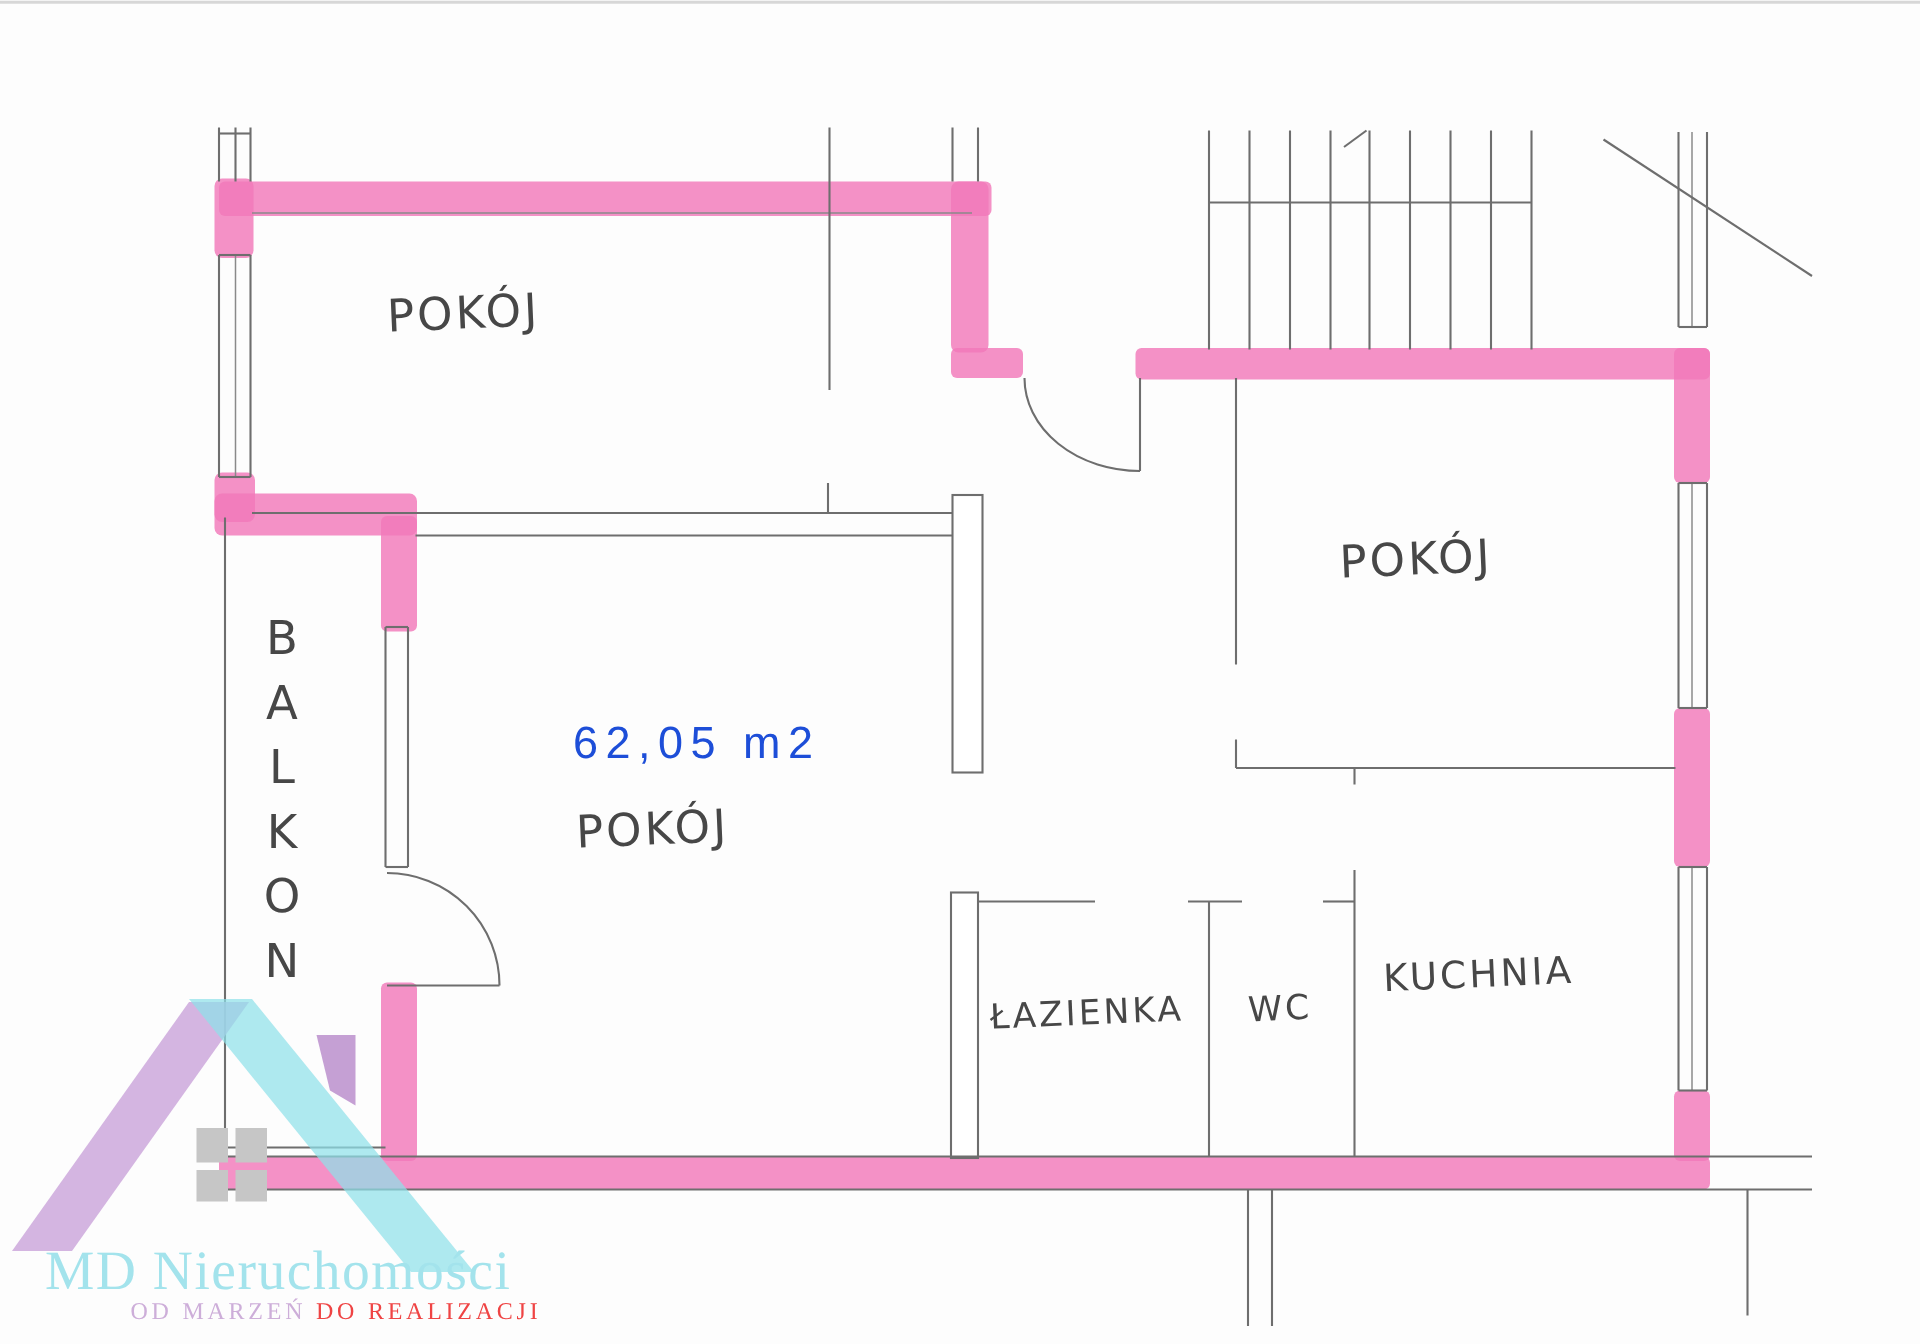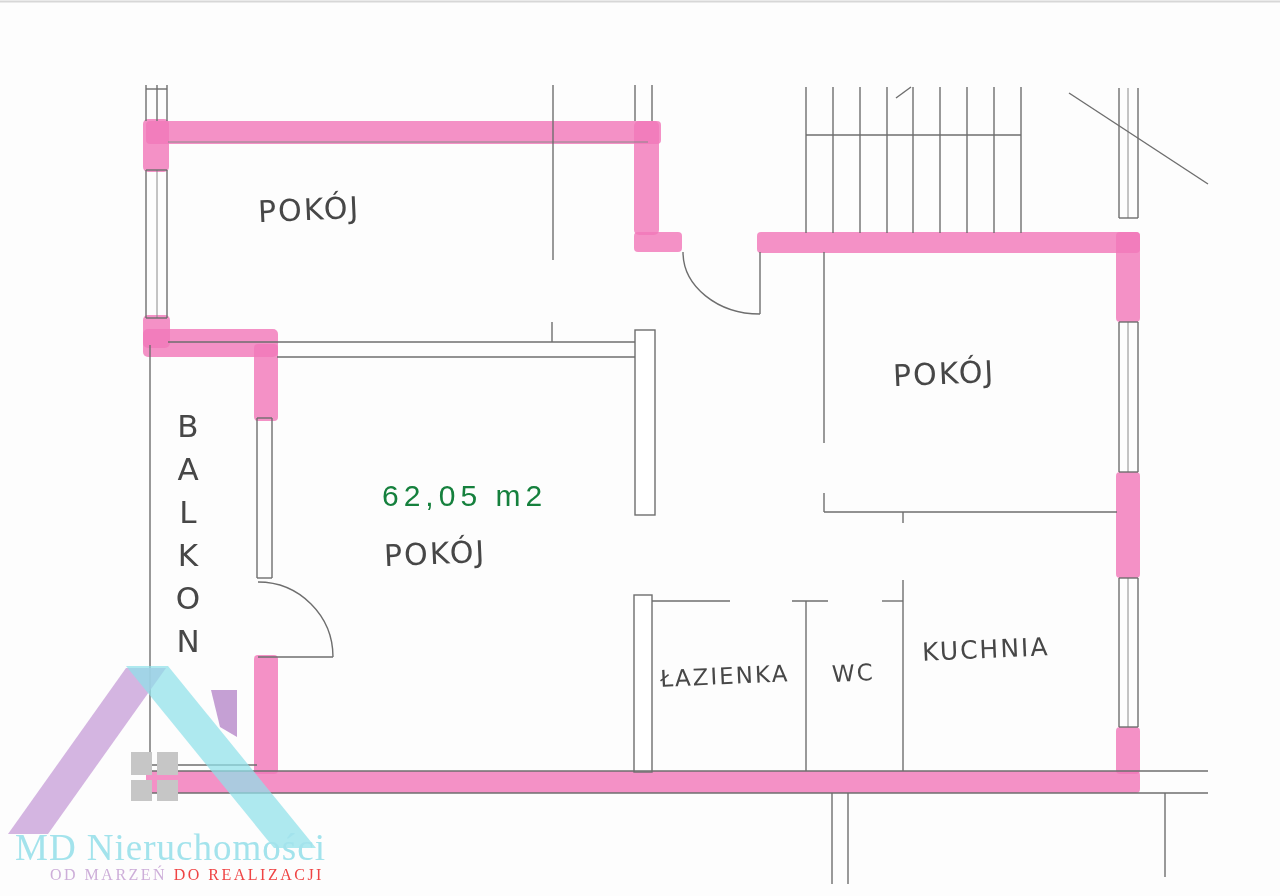--- a/index.html
+++ b/index.html
@@ -5,29 +5,29 @@
   html,body{margin:0;padding:0;background:#ffffff;}
   #page{position:relative;width:1280px;height:896px;background:#fdfdfd;overflow:hidden;
         font-family:"Liberation Sans",sans-serif;}
   svg{position:absolute;left:0;top:0;}
   .thin{stroke:#6e6e6e;stroke-width:1.4;fill:none;}
   .hair{stroke:#8a8a8a;stroke-width:1;fill:none;}
   .pink{fill:#f279ba;opacity:.82;}
   .hollow{fill:#ffffff;stroke:#6e6e6e;stroke-width:1.4;}
   .room-label{position:absolute;font-family:"DejaVu Sans",sans-serif;color:#474747;
               letter-spacing:2px;white-space:nowrap;transform:rotate(-2.5deg);font-weight:500;}
-  .area-label{position:absolute;font-family:"Liberation Sans",sans-serif;color:#15803d;
+  .area-label{position:absolute;font-family:"Liberation Sans",sans-serif;color:#1d4ed8;
               letter-spacing:5px;font-size:30px;white-space:nowrap;}
   .balkon{writing-mode:vertical-rl;text-orientation:upright;letter-spacing:7px;
           transform:none;font-size:31px;}
   .logo-name{position:absolute;font-family:"Liberation Serif",serif;color:#a3e3ec;
              font-size:37px;letter-spacing:1px;white-space:nowrap;}
   .logo-tagline{position:absolute;font-family:"Liberation Serif",serif;font-size:16px;
                 letter-spacing:2.5px;white-space:nowrap;}
-  .tag-left{color:#cdaed9;}
+  .tag-left{color:#cdaed9;margin-left:37px;}
   .tag-right{color:#ef4444;}
 </style>
 </head>
 <body>
 
 <div id="page">
 
   <svg width="1280" height="896" viewBox="0 0 1280 896">
 
     <line x1="0" y1="1.5" x2="1280" y2="1.5" stroke="#d7d7d7" stroke-width="2"></line>
@@ -162,21 +162,21 @@
       <rect x="131" y="752" width="21" height="23" fill="#c6c6c6"></rect>
       <rect x="157" y="752" width="21" height="23" fill="#c6c6c6"></rect>
       <rect x="131" y="780" width="21" height="21" fill="#c6c6c6"></rect>
       <rect x="157" y="780" width="21" height="21" fill="#c6c6c6"></rect>
     </g>
     <polygon points="8,834 126,668 166,668 48,834" fill="#c9a3da" opacity="0.8"></polygon>
     <polygon points="126,666 168,666 316,848 274,848" fill="#8fe0e9" opacity="0.72"></polygon>
     <polygon points="211,690 237,690 237,737 220,727" fill="#bb8fcc" opacity="0.85"></polygon>
   </svg>
 
-  <div class="logo-name" style="left:15px;top:826px;">MD Nieruchomości</div>
+  <div class="logo-name" style="left:30px;top:826px;">MD Nieruchomości</div>
 
   <div class="logo-tagline" style="left:50px;top:866px;">
     <span class="tag-left">OD MARZEŃ</span>
     <span> </span>
     <span class="tag-right">DO REALIZACJI</span>
   </div>
 
 </div>
 
 </body></html>

